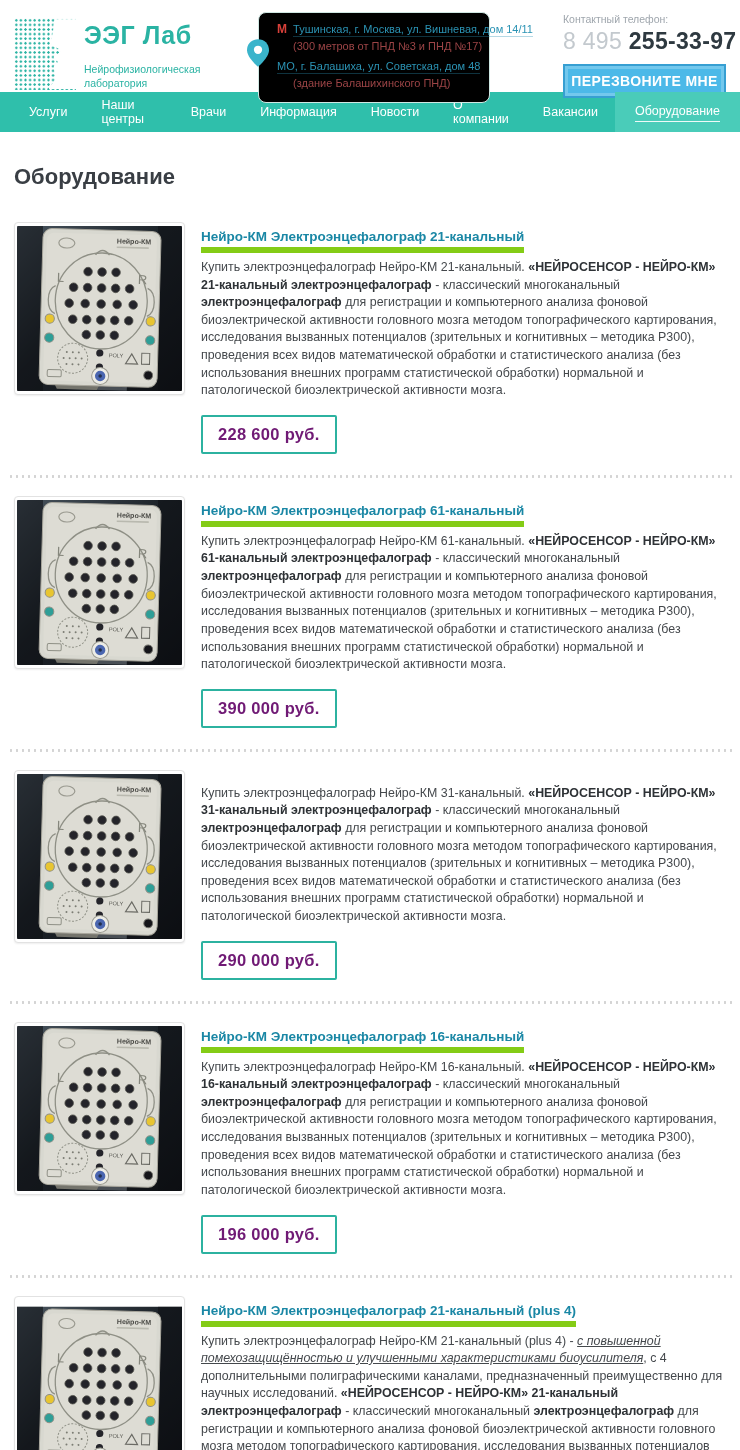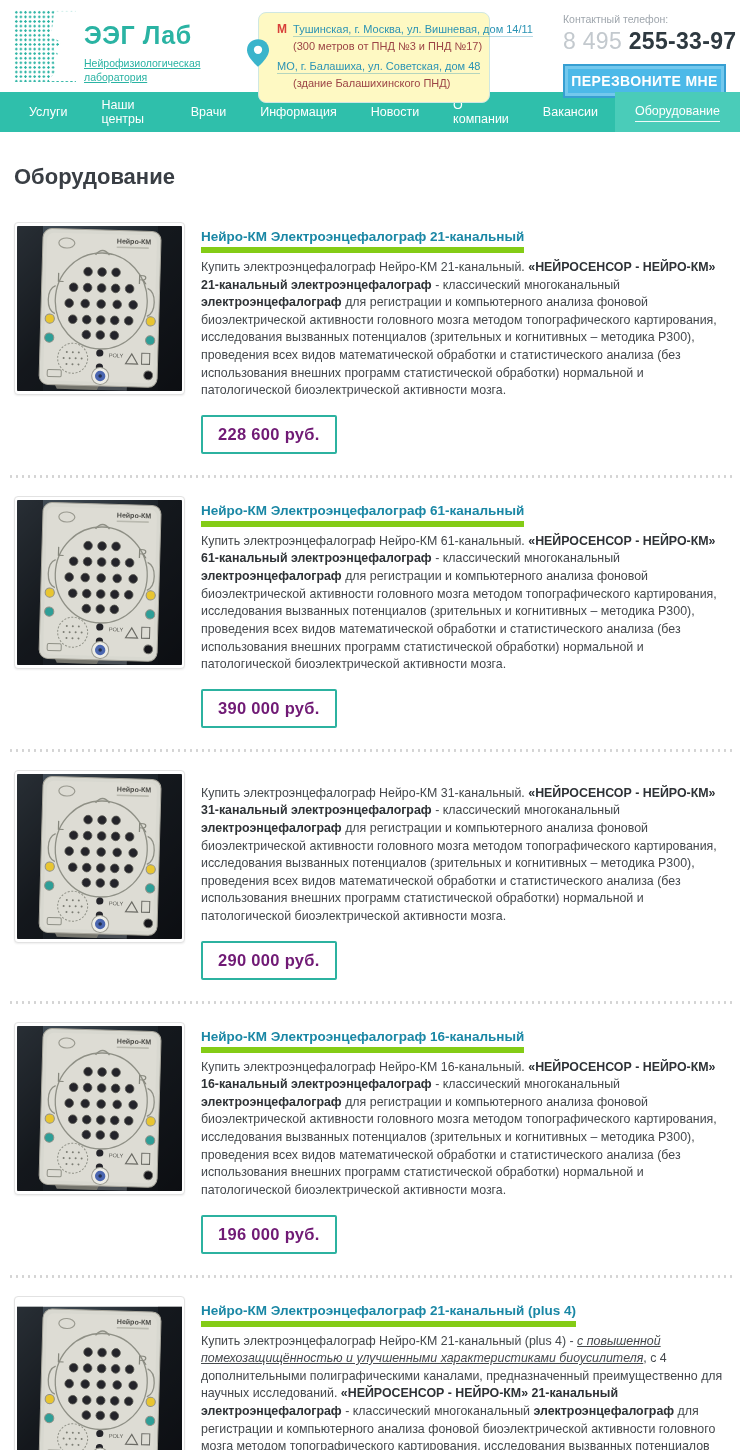--- a/index.html
+++ b/index.html
@@ -2,31 +2,31 @@
 <html lang="ru"><head>
 <meta charset="utf-8">
 <style>
   * { margin:0; padding:0; box-sizing:border-box; }
   html,body { background:#fff; }
   body { width:740px; font-family:"Liberation Sans", sans-serif; color:#45494e; }
   a { text-decoration:none; cursor:pointer; }
 
   
   .header { display:flex; align-items:flex-start; padding:10px 14px 8px; height:92px; }
-  .logo { display:flex; width:228px; cursor:pointer; }
+  .logo { display:flex; width:228px; cursor:pointer;align-items:flex-end; }
   .logo-mark { width:62px; height:72px; position:relative; flex:none;
     background-image:radial-gradient(#2ab3a3 1.1px, transparent 1.35px);
     background-size:4.6px 4.6px; }
   .logo-mark svg { position:absolute; right:0; top:0; }
   .logo-text { margin-left:8px; padding-top:11px; }
   .logo-title { font-size:25px; font-weight:bold; color:#2ab3a3; letter-spacing:.5px; }
-  .logo-sub { font-size:10.5px; color:#2ab3a3; line-height:1.3; margin-top:7px; width:150px;text-decoration:underline; }
+  .logo-sub { font-size:10.5px; color:#2ab3a3; line-height:1.3; margin-top:13px; width:150px; }
 
   .address-card { position:relative; border:1px solid #cfe7e2; border-radius:8px;
-    padding:8px 10px 6px 18px; width:232px; margin-left:16px; margin-top:2px; background:#fef9c3; }
+    padding:8px 10px 6px 18px; width:232px; margin-left:16px; margin-top:2px; background:#000000; }
   .pin-icon { position:absolute; left:-12px; top:26px; }
   .addr-line { font-size:11px; line-height:1.45; margin-bottom:2px; white-space:nowrap; }
   .metro-m { color:#d8403a; font-weight:bold; font-size:12px; margin-right:3px; }
   .addr-link { color:#2b93b4; border-bottom:1px solid rgba(43,147,180,.35); padding-bottom:1px; }
   .addr-note { color:#9c4446; font-weight:normal; font-size:11px; margin:2px 16px 7px; white-space:nowrap; }
 
   .phone-block { margin-left:auto; width:163px; padding-top:3px; }
   .phone-label { color:#9fa6ad; font-size:10.5px; }
   .phone-number { font-size:23px; margin-top:3px; color:#c3c9ce; white-space:nowrap; letter-spacing:.3px; }
   .phone-number b { color:#2e3940; }

